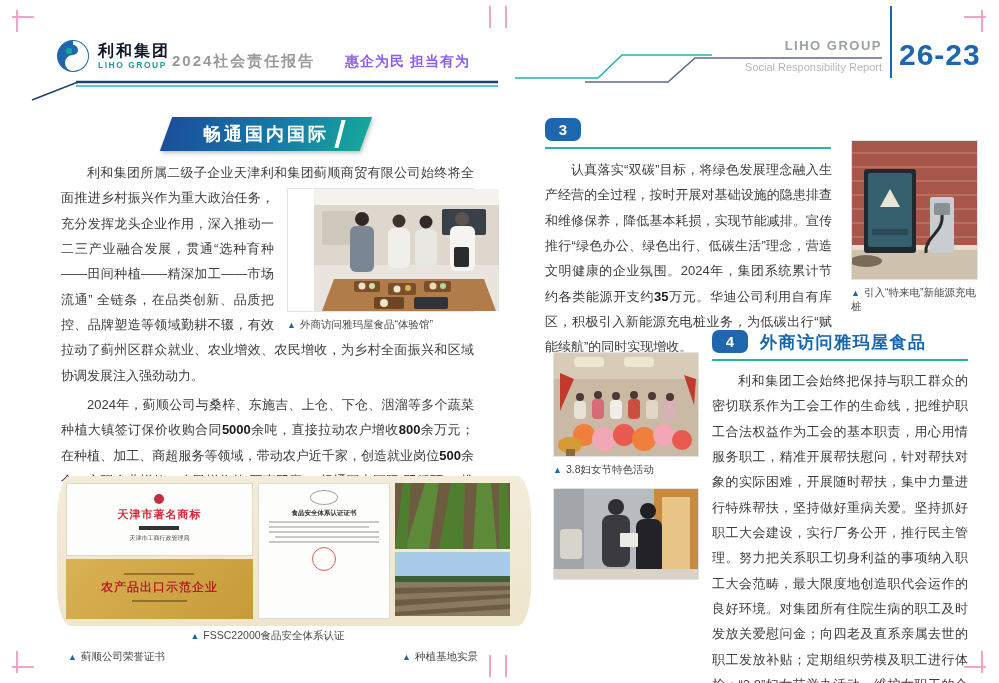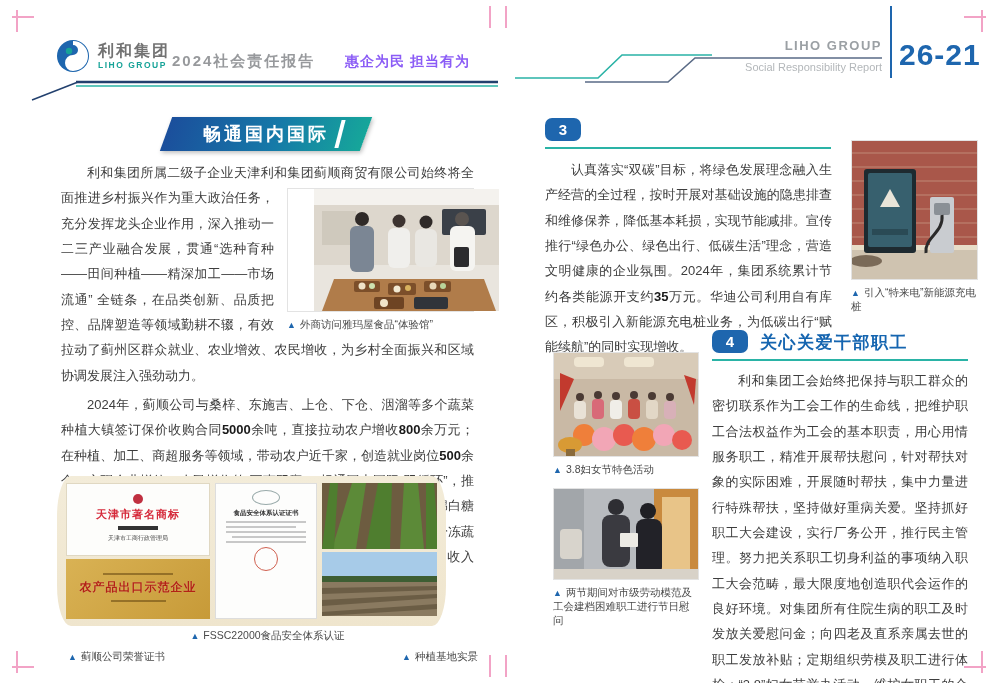--- a/index.html
+++ b/index.html
@@ -4,21 +4,21 @@
 <style>
   html,body{margin:0;padding:0;background:#fff;}
   .sheet{position:relative;width:999px;height:683px;background:#ffffff;overflow:hidden;
          font-family:"Liberation Sans","DejaVu Sans",sans-serif;color:#3d3d3d;}
   
   .crop{position:absolute;background:#f2a3c6;}
   .crop.h{height:1.5px;width:22px;}
   .crop.v{width:1.5px;height:22px;}
   
   .logo-wrap{position:absolute;left:55px;top:38px;display:flex;align-items:center;gap:7px;}
-  .logo-cn{font-size:16px;font-weight:bold;color:#737373;letter-spacing:2px;line-height:1.1;}
+  .logo-cn{font-size:16px;font-weight:bold;color:#0f172a;letter-spacing:2px;line-height:1.1;}
   .logo-en{font-size:8.5px;font-weight:bold;color:#17a398;letter-spacing:1.5px;}
   .report-title{position:absolute;left:172px;top:52px;font-size:15px;font-weight:bold;color:#97999c;letter-spacing:2px;}
   .slogan{position:absolute;left:345px;top:53px;font-size:14px;font-weight:bold;color:#8b5cf6;letter-spacing:1px;}
   
   .group-en{position:absolute;left:700px;top:38px;width:182px;text-align:right;font-size:13px;font-weight:bold;color:#9ba0a4;letter-spacing:1.5px;}
   .report-en{position:absolute;left:660px;top:61px;width:222px;text-align:right;font-size:11px;color:#b3b7ba;}
   .pageno-line{position:absolute;left:890px;top:6px;width:2px;height:72px;background:#1e66ae;}
   .pageno{position:absolute;left:899px;top:38px;font-size:30px;font-weight:bold;color:#1e66ae;letter-spacing:1px;}
   
   .badge-title{position:absolute;left:166px;top:117px;width:200px;height:34px;
@@ -29,21 +29,21 @@
     font-size:18px;font-weight:bold;color:#fff;letter-spacing:3px;}
   .article{position:absolute;left:57px;top:156px;width:421px;font-size:13px;line-height:1.95;text-align:justify;}
   .article p{margin:4px;text-indent:2em;}
   .article p + p{margin-top:2px;}
   .b{font-weight:bold;color:#1a1a1a;}
   .fig1-float{float:right;width:187px;margin:3px 0 4px 13px;display:block;}
   .photo-frame{display:block;border:1px solid #e3e3e3;line-height:0;}
   .cap{display:block;font-size:10.5px;line-height:1.35;color:#4a4a4a;margin-top:5px;text-indent:0;text-align:left;}
   .tri{font-style:normal;color:#1e66ae;font-size:9px;margin-right:4px;}
   
-  .cert-band{position:absolute;left:57px;top:476px;width:389px;height:150px;
+  .cert-band{position:absolute;left:57px;top:476px;width:474px;height:150px;
     background:linear-gradient(180deg,#f3ecd9,#efe5cd);border-radius:14px/40px;
     display:flex;gap:5px;padding:7px 9px;box-sizing:border-box;font-family:Liberation Serif, serif;}
   .cert-col1{width:41%;display:flex;flex-direction:column;gap:3px;}
   .cert-famous{flex:1.2;background:#fdfdfb;border:1px solid #e0d8c2;position:relative;text-align:center;padding-top:10px;box-sizing:border-box;}
   .cert-famous .emblem{width:10px;height:10px;border-radius:50%;background:#c03040;margin:0 auto 3px;}
   .cert-famous .t1{font-size:11px;font-weight:bold;color:#d5293a;letter-spacing:1px;}
   .cert-famous .dots{width:40px;height:4px;background:#333;margin:4px auto;}
   .cert-famous .t2{font-size:6px;color:#444;}
   .cert-gold{flex:1;background:linear-gradient(135deg,#d9b254,#c79a38);position:relative;text-align:center;padding-top:10px;box-sizing:border-box;}
   .cert-gold .t1{font-size:12px;font-weight:bold;color:#b32214;letter-spacing:1px;text-shadow:0 0 1px rgba(255,255,255,.4);}
@@ -196,21 +196,21 @@
   <div class="cap-left"><i class="tri">▲</i><span>蓟顺公司荣誉证书</span></div>
   <div class="cap-right"><i class="tri">▲</i><span>种植基地实景</span></div>
 
   <svg style="position:absolute;left:510px;top:40px" width="380" height="45">
     <path d="M5 38 L88 38 L112 15 L202 15" stroke="#2ab3a6" stroke-width="1.6" fill="none"></path>
     <path d="M75 42 L158 42 L185 18 L372 18" stroke="#5a6b86" stroke-width="1.6" fill="none"></path>
   </svg>
   <div class="group-en">LIHO GROUP</div>
   <div class="report-en">Social Responsibility Report</div>
   <div class="pageno-line"></div>
-  <div class="pageno">26-21</div>
+  <div class="pageno">26-23</div>
 
   <div class="sec-badge" style="left:545px;top:118px">3</div>
   <div class="sec-rule" style="left:545px;top:147px;width:286px"></div>
   <div class="sec-text" style="left:545px;top:157px;width:287px"><span>认真落实“双碳”目标，将绿色发展理念融入生产经营的全过程，按时开展对基础设施的隐患排查和维修保养，降低基本耗损，实现节能减排。宣传推行“绿色办公、绿色出行、低碳生活”理念，营造文明健康的企业氛围。2024年，集团系统累计节约各类能源开支约</span><span class="b">35</span><span>万元。华迪公司利用自有库区，积极引入新能源充电桩业务，为低碳出行“赋能续航”的同时实现增收。</span></div>
   <div class="rfig" style="left:843px;top:140px;width:127px">
     <span class="photo-frame">
       <svg width="125" height="138" viewBox="0 0 125 138">
         <rect width="125" height="138" fill="#a9574a"></rect>
         <g stroke="#c08a76" stroke-width="1">
           <line x1="0" y1="12" x2="125" y2="12"></line>
@@ -230,21 +230,21 @@
         <rect x="78" y="56" width="24" height="56" rx="2" fill="#c9ccd0"></rect>
         <rect x="82" y="62" width="16" height="12" rx="2" fill="#8a9096"></rect>
         <path d="M90 74 C 92 92, 72 96, 74 112" stroke="#2a2a2a" stroke-width="3" fill="none"></path>
         <ellipse cx="14" cy="120" rx="16" ry="6" fill="#7a6a58"></ellipse>
       </svg>
     </span>
     <span class="cap"><i class="tri">▲</i><span>引入“特来电”新能源充电桩</span></span>
   </div>
 
   <div class="sec-badge" style="left:712px;top:330px">4</div>
-  <div class="sec-title" style="left:760px;top:331px">关心关爱干部职工</div>
+  <div class="sec-title" style="left:760px;top:331px">外商访问雅玛屋食品</div>
   <div class="sec-rule" style="left:712px;top:359px;width:256px"></div>
   <div class="sec-text" style="left:712px;top:368px;width:256px">利和集团工会始终把保持与职工群众的密切联系作为工会工作的生命线，把维护职工合法权益作为工会的基本职责，用心用情服务职工，精准开展帮扶慰问，针对帮扶对象的实际困难，开展随时帮扶，集中力量进行特殊帮扶，坚持做好重病关爱。坚持抓好职工大会建设，实行厂务公开，推行民主管理。努力把关系职工切身利益的事项纳入职工大会范畴，最大限度地创造职代会运作的良好环境。对集团所有住院生病的职工及时发放关爱慰问金；向四老及直系亲属去世的职工发放补贴；定期组织劳模及职工进行体检；“3.8”妇女节举办活动，维护女职工的合法权益；春节前为在职职工购置年货；极端天气情况下为职工购置雨伞毛巾等物品。</div>
 
   <div class="rfig" style="left:545px;top:352px;width:146px">
     <span class="photo-frame">
       <svg width="144" height="103" viewBox="0 0 144 103">
         <rect width="144" height="103" fill="#c9b9a5"></rect>
         <rect width="144" height="26" fill="#d8cbb8"></rect>
         <rect x="20" y="4" width="30" height="10" rx="4" fill="#efe6d2"></rect>
         <rect x="70" y="4" width="30" height="10" rx="4" fill="#efe6d2"></rect>
@@ -288,16 +288,15 @@
         <rect x="0" y="0" width="30" height="90" fill="#a2a6aa"></rect>
         <rect x="6" y="40" width="22" height="30" rx="4" fill="#d8d4cc"></rect>
         <circle cx="62" cy="18" r="8" fill="#2e2e33"></circle>
         <rect x="48" y="26" width="28" height="52" rx="8" fill="#3a3a40"></rect>
         <circle cx="94" cy="22" r="8" fill="#1f1f24"></circle>
         <rect x="82" y="30" width="26" height="56" rx="8" fill="#222228"></rect>
         <rect x="66" y="44" width="18" height="14" rx="1" fill="#eceae4"></rect>
         <rect x="0" y="80" width="144" height="10" fill="#d8d2c8"></rect>
       </svg>
     </span>
-    <span class="cap"><i class="tri">▲</i><span>两节期间对市级劳动模范及工会建档困难职工进行节日慰问</span></span>
   </div>
 
 </div>
 
 </body></html>

